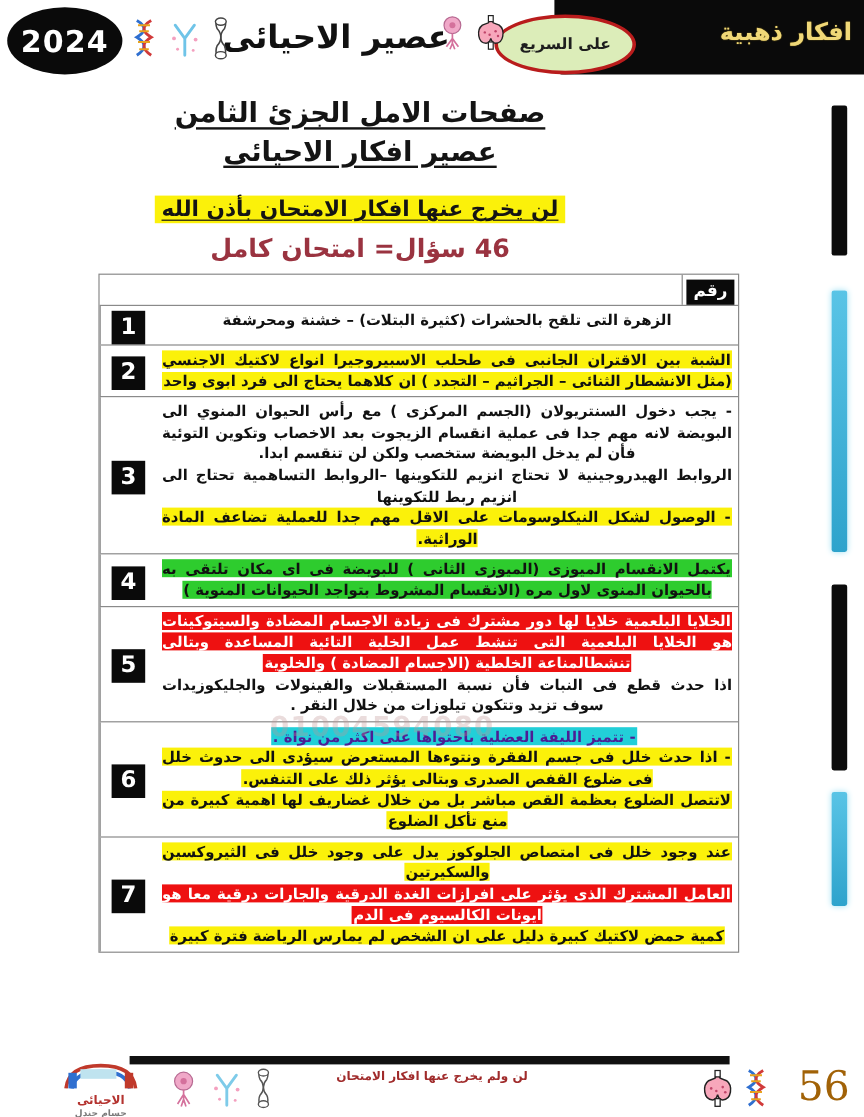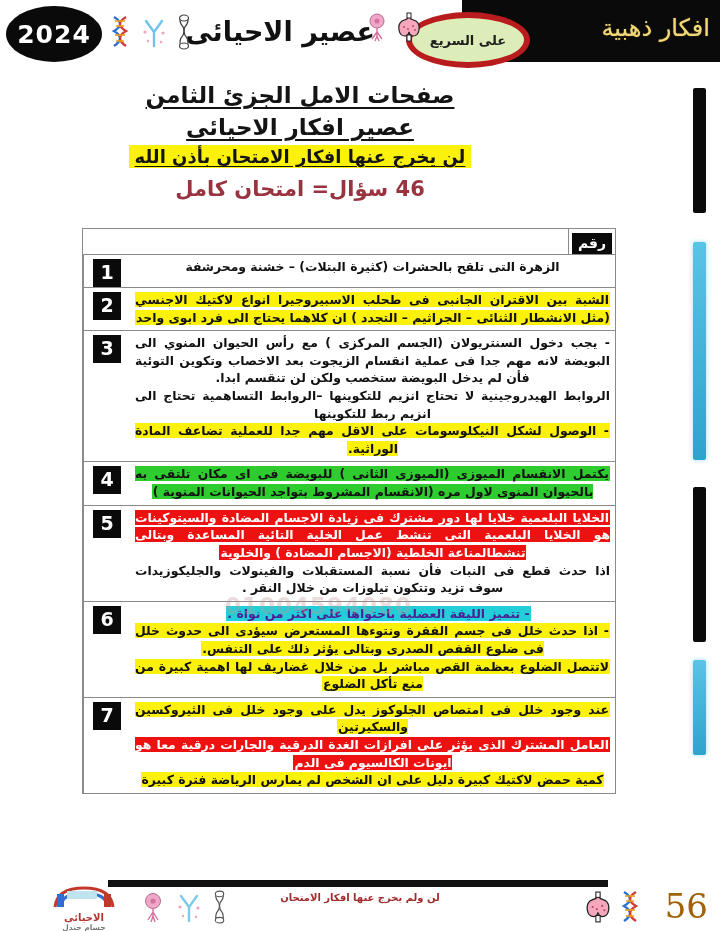--- a/index.html
+++ b/index.html
@@ -29,36 +29,36 @@
     width: 258px;
     height: 62px;
     background: #0a0a0a;
     border-radius: 0 0 0 6px;
   }
   .golden-ideas {
     position: absolute;
     top: 14px;
     right: 10px;
     color: #f0d878;
-    font-size: 24px;
-    font-weight: normal;
+    font-size: 20px;
+    font-weight: bold;
     letter-spacing: 0px;
     text-shadow: 0 0 1px #b89a2e;
     white-space: nowrap;
     direction: rtl;
   }
   .quick-ellipse {
     position: absolute;
     top: 12px;
     right: 190px;
     width: 112px;
     height: 44px;
     border-radius: 50%;
     background: #dcedb9;
-    border: 6px solid #b91c1c;
+    border: 3px solid #b91c1c;
     display: flex;
     align-items: center;
     justify-content: center;
   }
   .quick-ellipse span {
     font-size: 13px;
     color: #1e1e1e;
     font-weight: bold;
     direction: rtl;
   }
@@ -132,21 +132,21 @@
   .t-line1, .t-line2 {
     font-size: 23px;
     font-weight: bold;
     color: #141414;
     line-height: 1.38;
     text-decoration: underline;
     text-underline-offset: 4px;
   }
   .t-line3 {
     display: inline-block;
-    margin-top: 2px;
+    margin-top: 20px;
     font-size: 18px;
     font-weight: bold;
     color: #141414;
     background: #fbf10a;
     padding: 1px 6px;
     text-decoration: underline;
     text-underline-offset: 3px;
   }
   .t-line4 {
     margin-top: 9px;
@@ -171,21 +171,21 @@
     flex-direction: row;
     border-bottom: 1px solid #8a8a8a;
     min-height: 22px;
   }
   .trow:last-child { border-bottom: none; }
   .cell-num {
     width: 46px;
     flex: 0 0 46px;
     border-left: 1px solid #8a8a8a;
     display: flex;
-    align-items: flex-start;
+    align-items: center;
     justify-content: center;
     padding-top: 4px;
   }
   .numbadge {
     background: #0a0a0a;
     color: #ffffff;
     font-weight: bold;
     font-size: 19px;
     line-height: 1;
     padding: 4px 7px 5px 7px;

